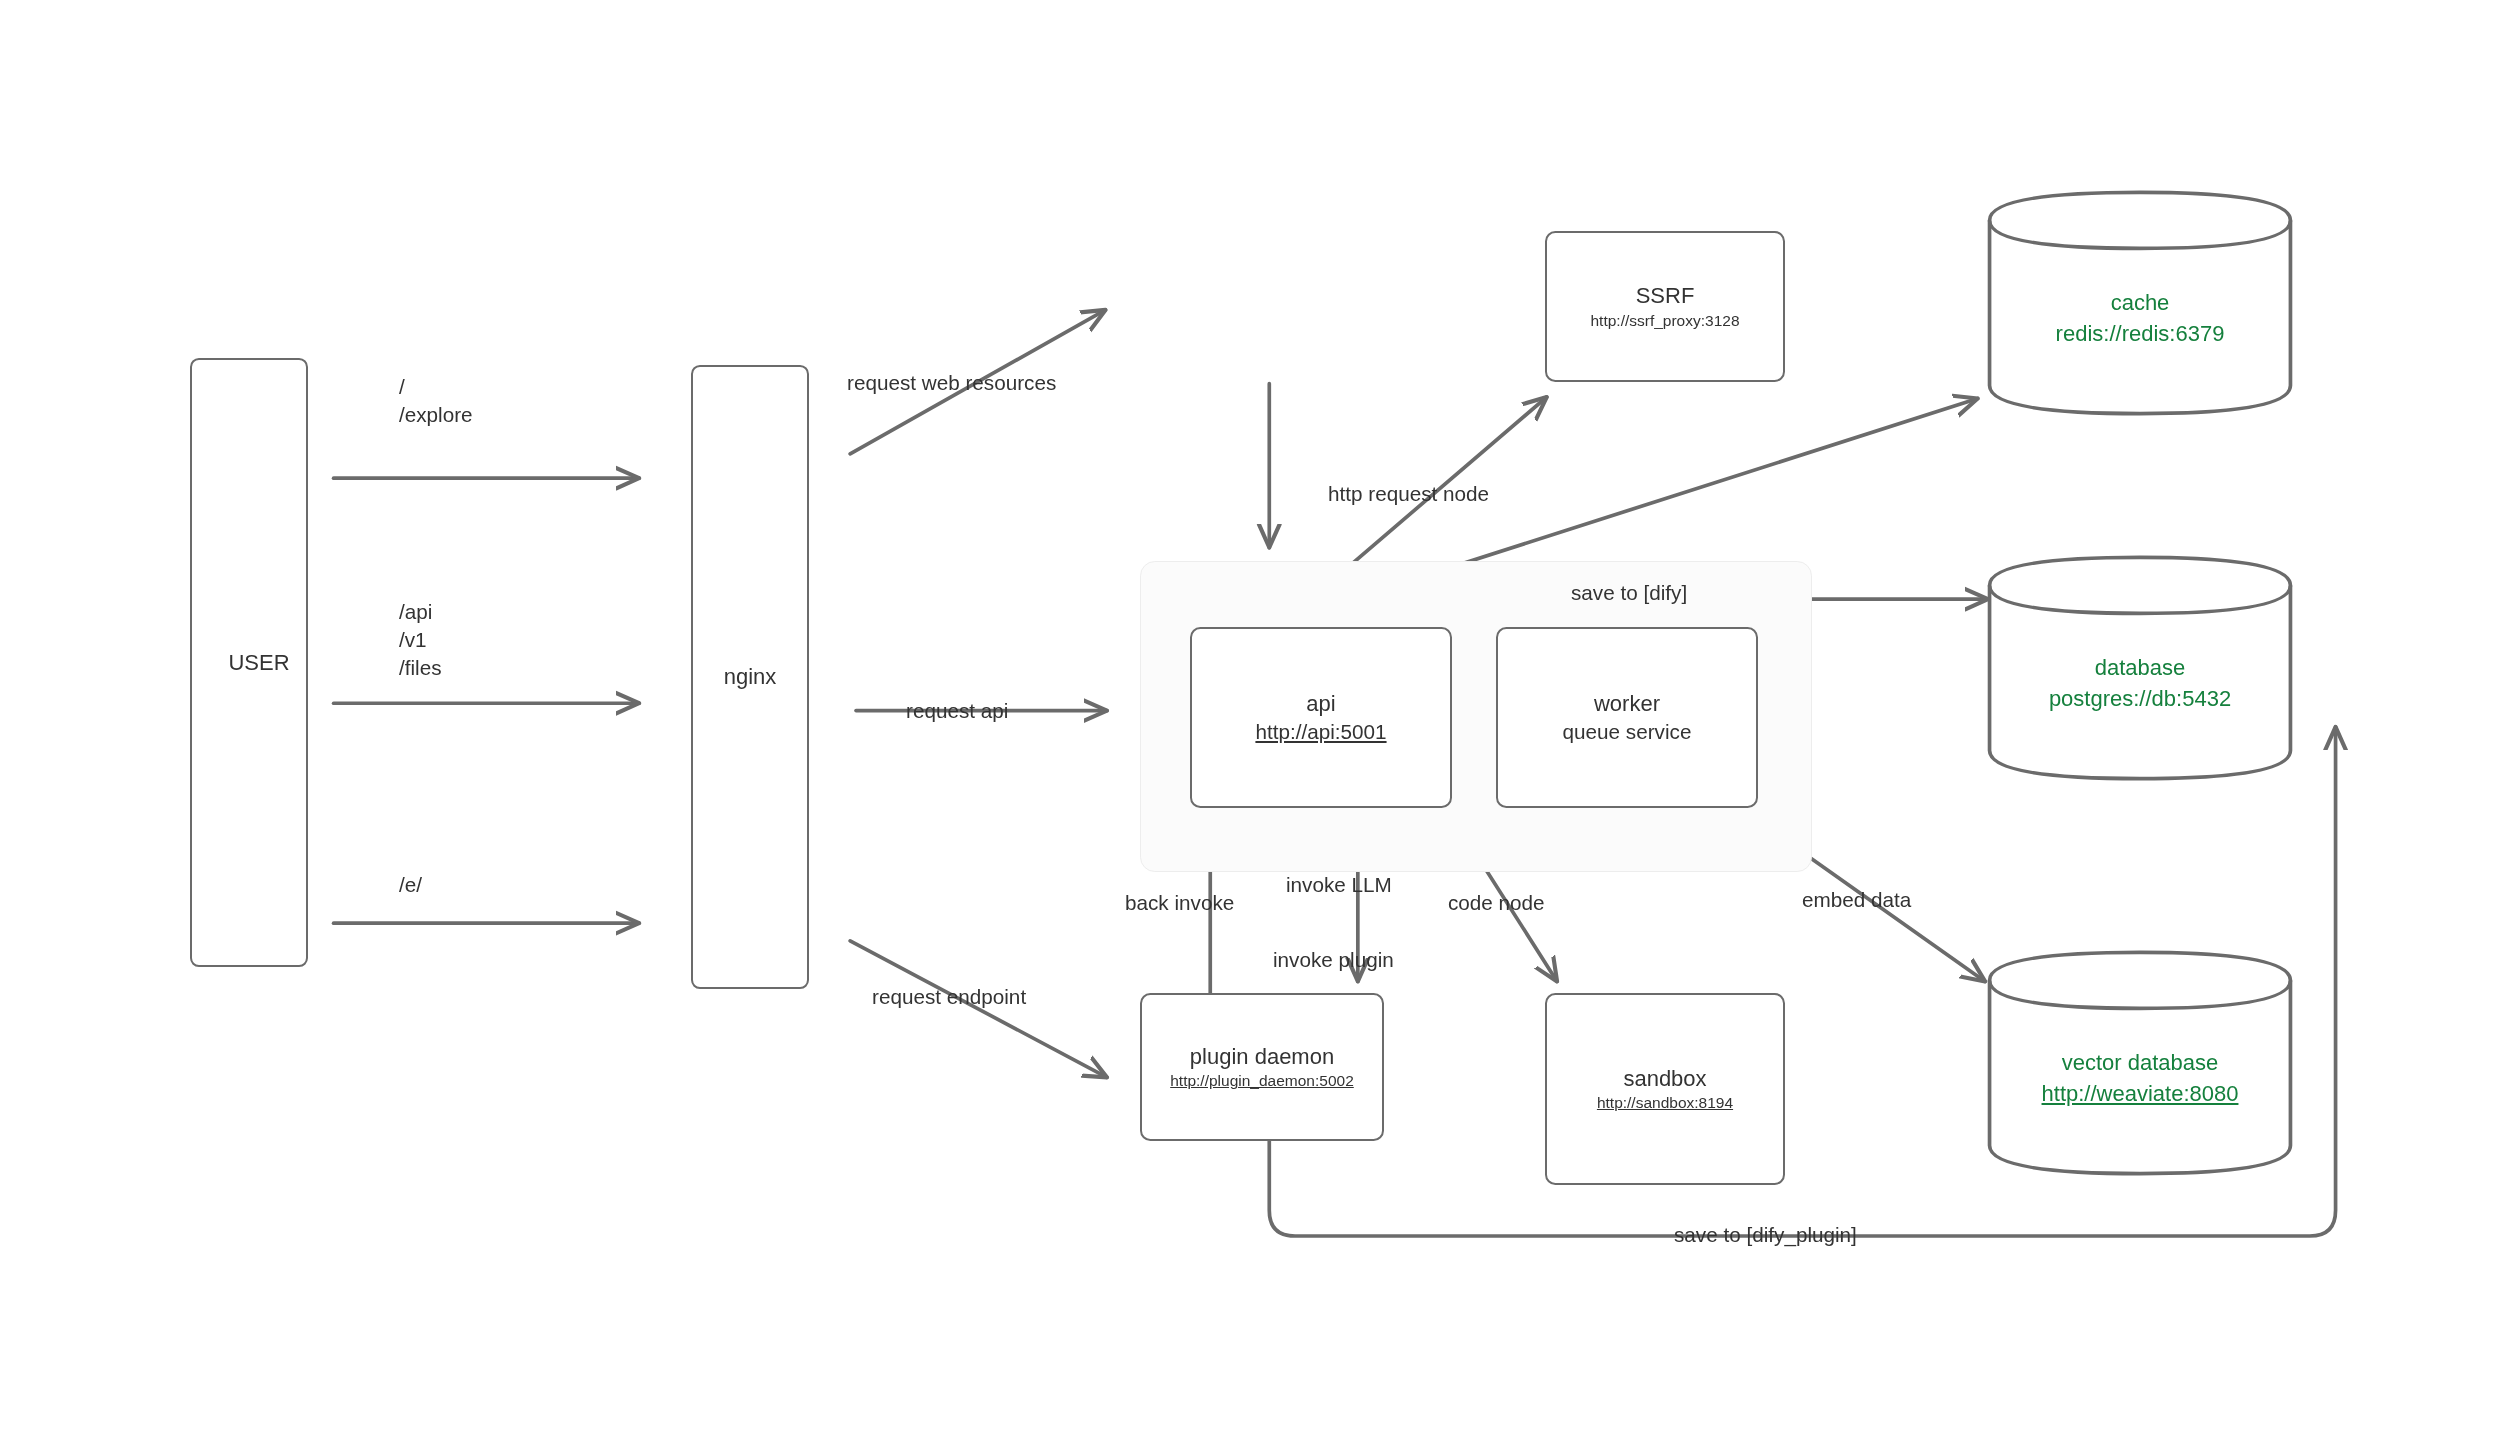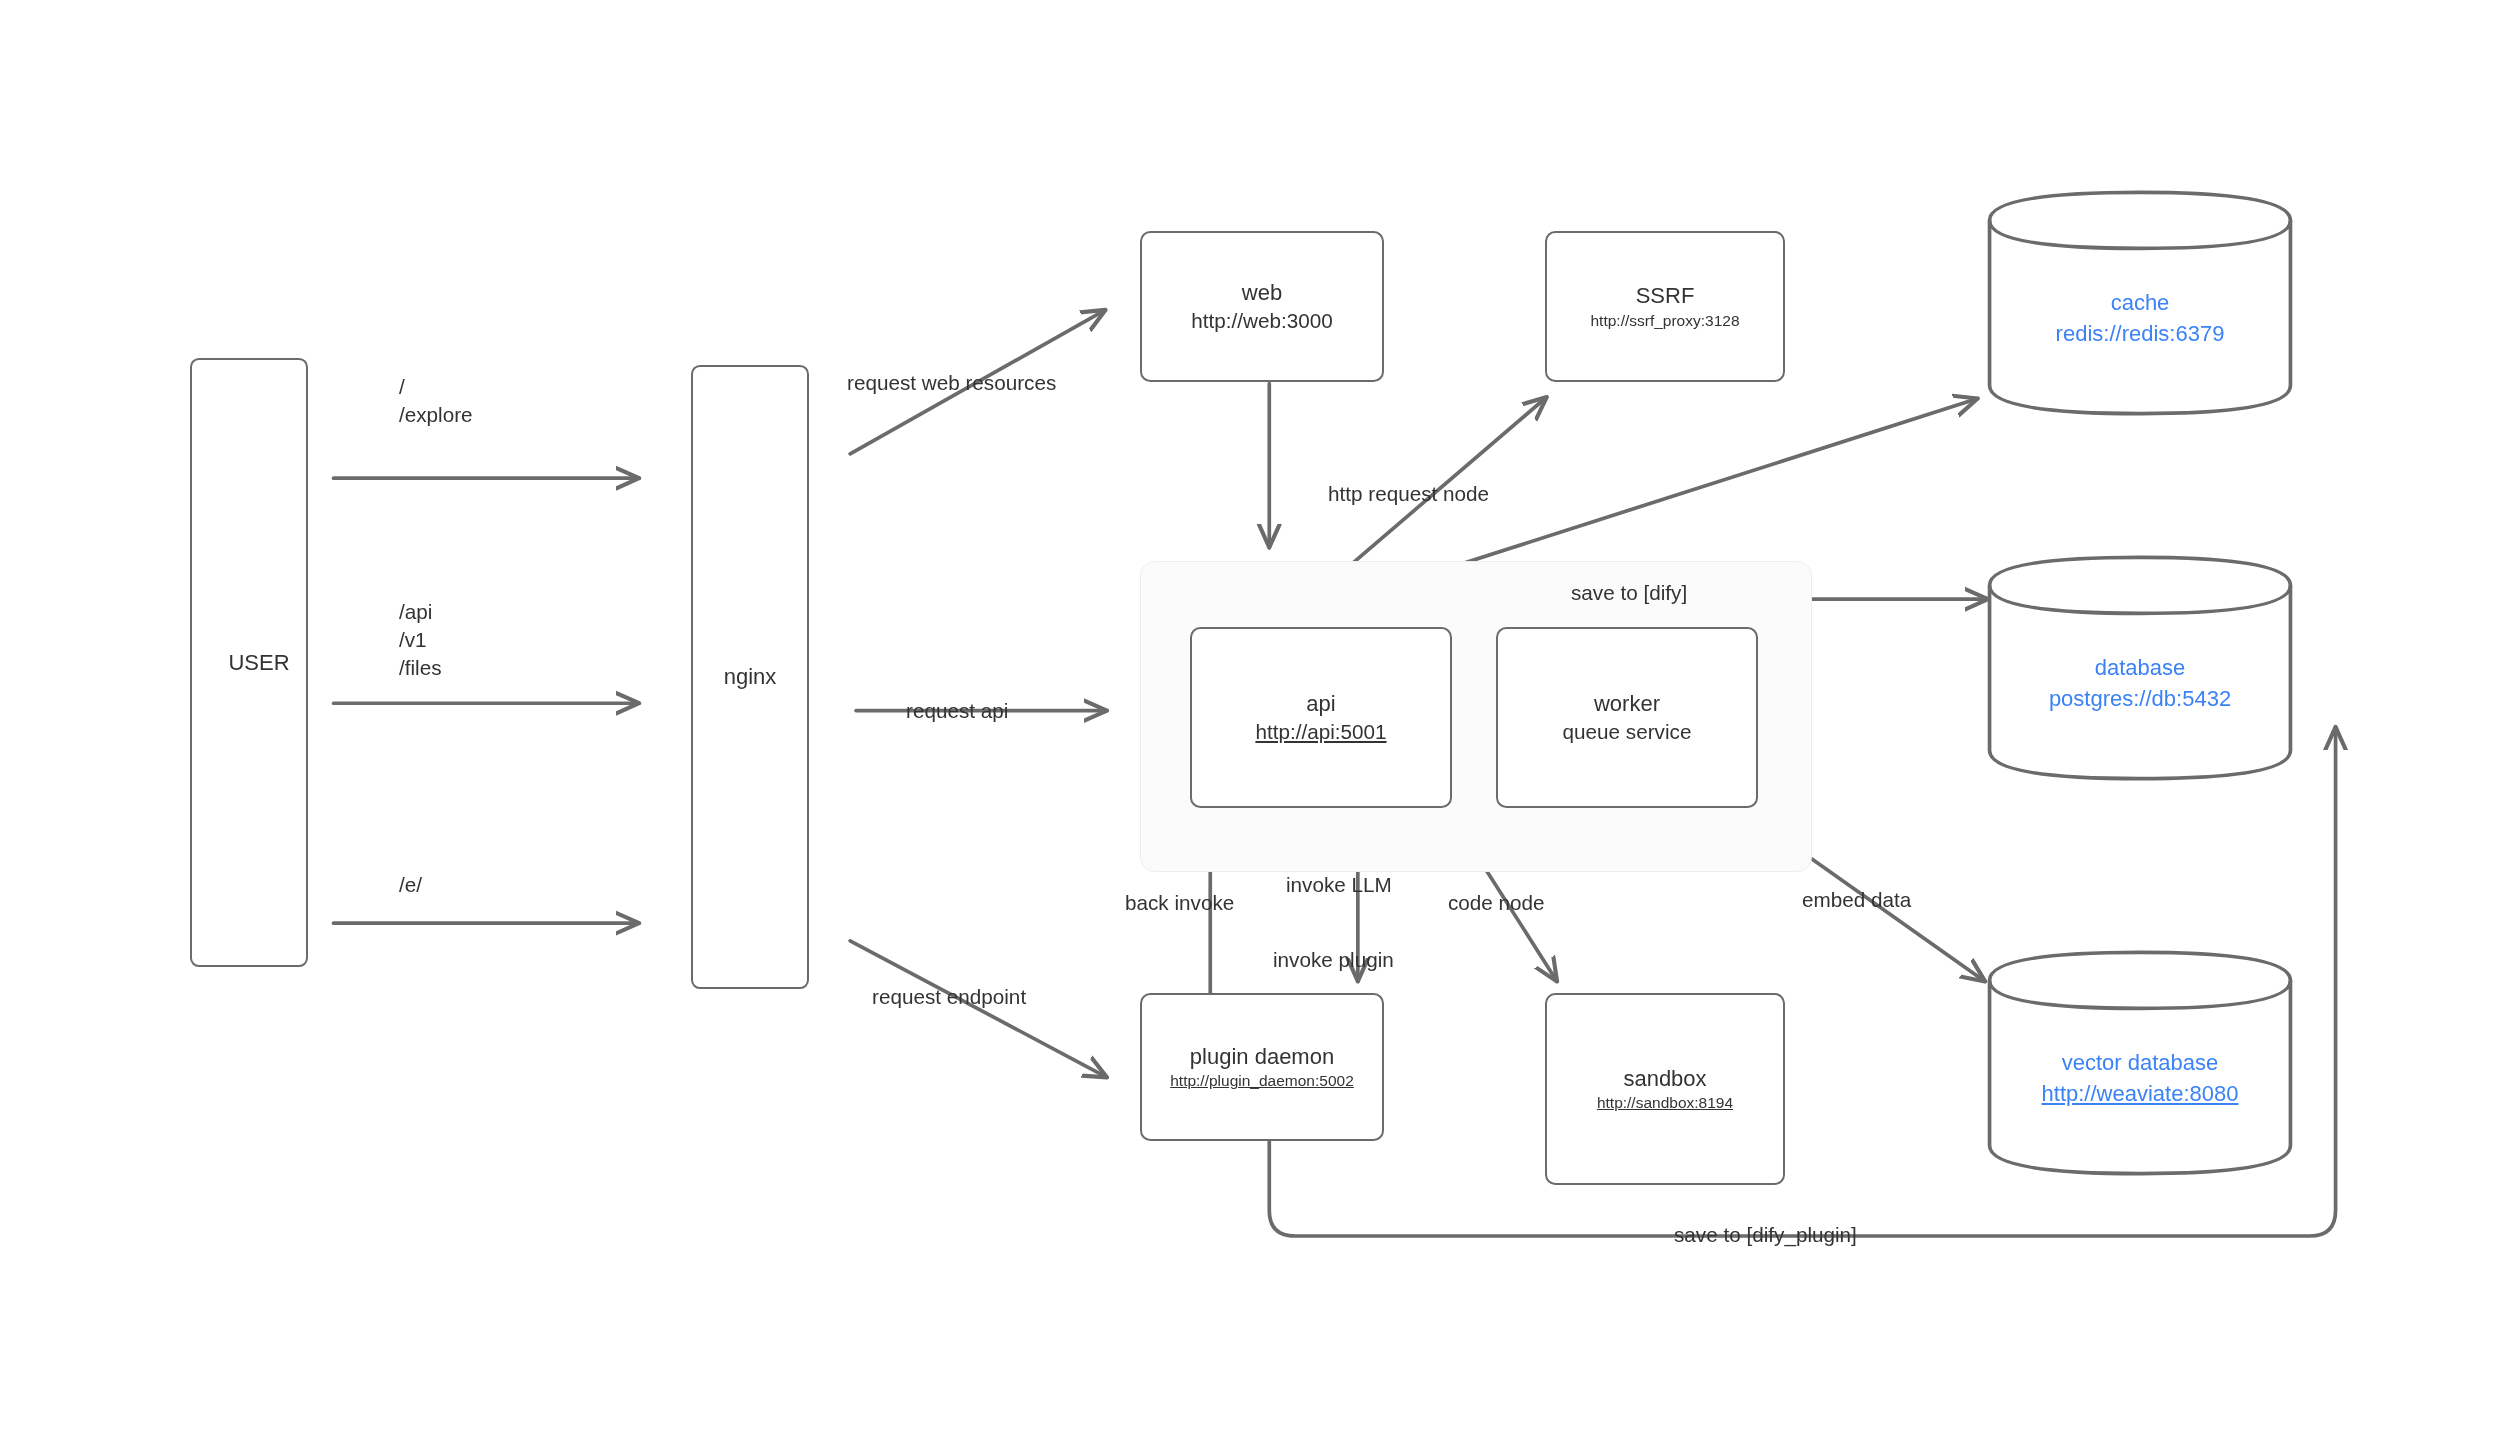--- a/index.html
+++ b/index.html
@@ -71,21 +71,21 @@
   }
   .cyl svg {
     display: block;
   }
   .cyl .cyl-text {
     position: absolute;
     left: 0;
     width: 100%;
     text-align: center;
     font-size: 22px;
-    color: #3b82f6;
+    color: #15803d;
     line-height: 1.4;
   }
   .cyl .cyl-text .u {
     text-decoration: underline;
   }
   .edge-label {
     position: absolute;
     font-size: 20.7px;
     color: #333;
     white-space: pre;
@@ -148,24 +148,20 @@
   <div class="vlabel" style="left:190px; top:358px; width:118px; height:609px;padding-left:20px;">
     <span>USER</span>
   </div>
 
   <div class="vlabel" style="left:691px; top:365px; width:118px; height:624px;">
     <span>nginx</span>
   </div>
 
   <div class="group-box" style="left:1140px; top:561px; width:672px; height:311px;"></div>
 
-  <div class="node" style="left:1140px; top:231px; width:244px; height:151px;">
-    <div class="title">web</div>
-    <div class="sub">http://web:3000</div>
-  </div>
 
   <div class="node" style="left:1545px; top:231px; width:240px; height:151px;">
     <div class="title">SSRF</div>
     <div class="sub small">http://ssrf_proxy:3128</div>
   </div>
 
   <div class="node" style="left:1190px; top:627px; width:262px; height:181px;">
     <div class="title">api</div>
     <div class="sub underline">http://api:5001</div>
   </div>

